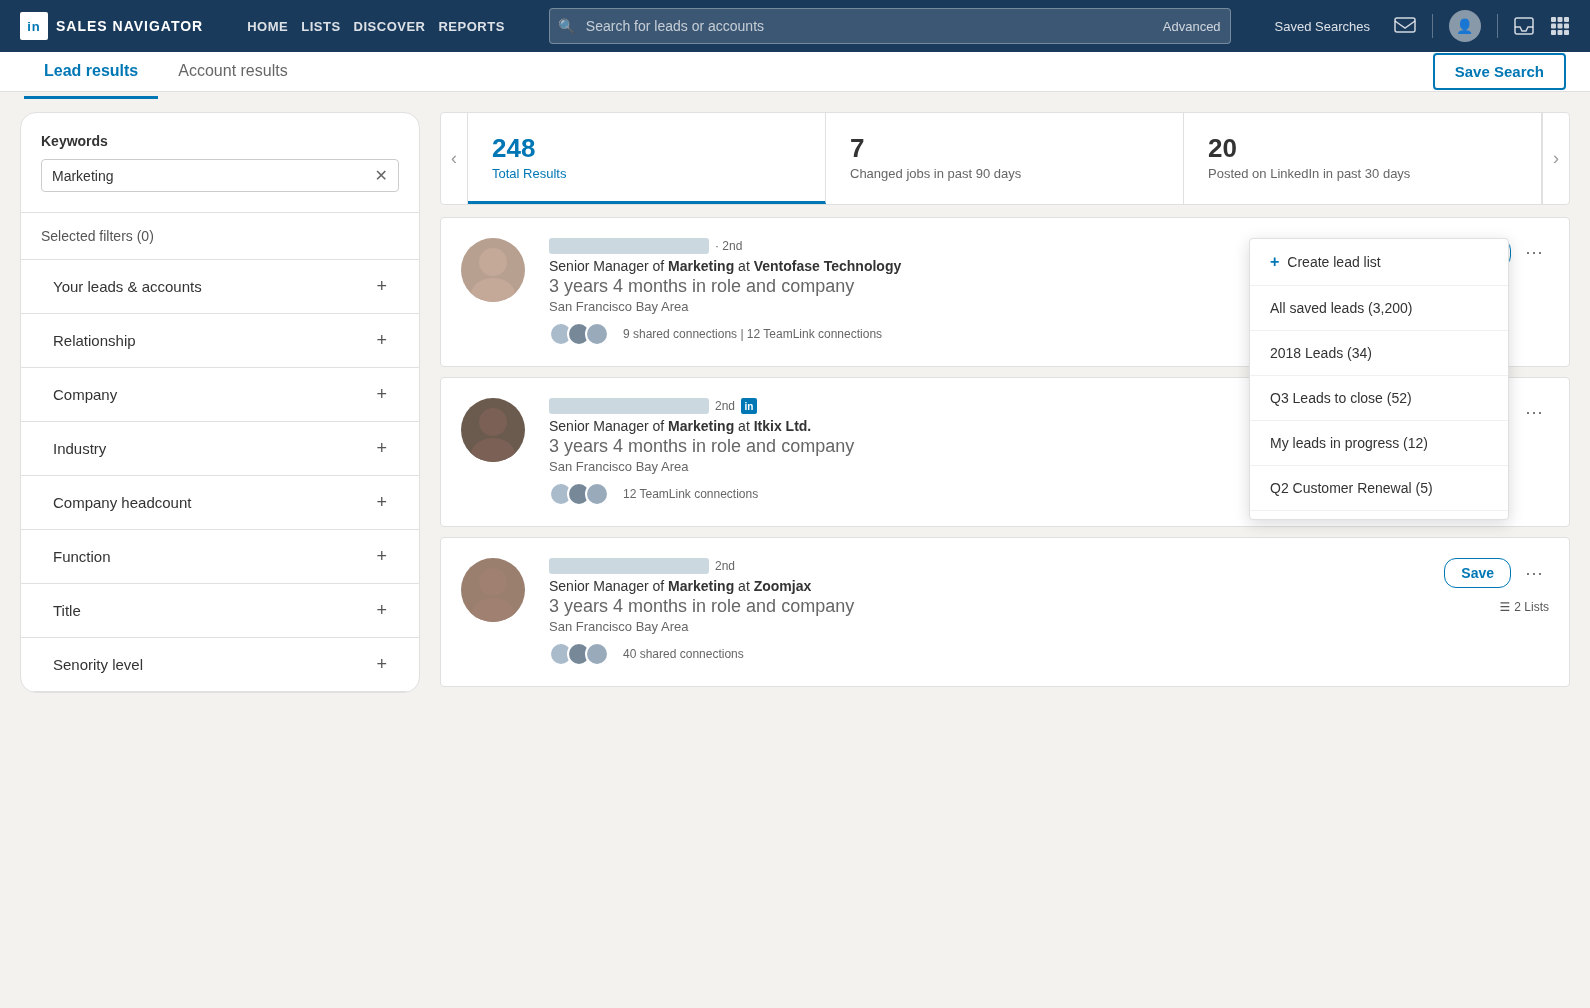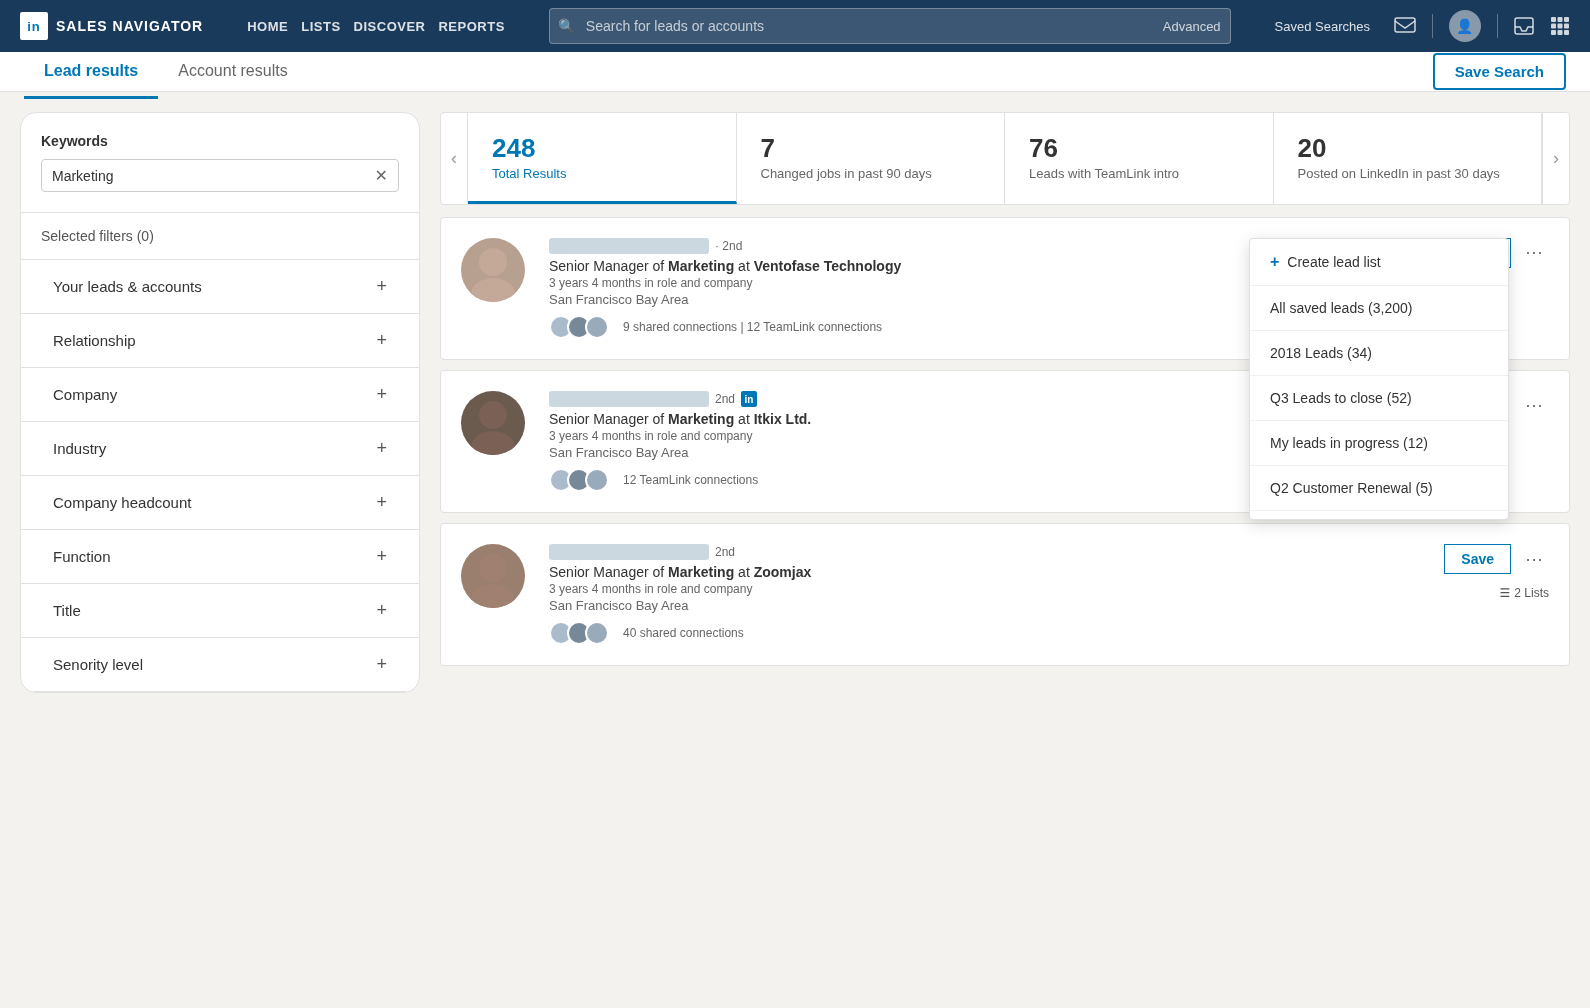--- a/index.html
+++ b/index.html
@@ -353,21 +353,21 @@
       color: white;
       font-weight: 700;
     }
     .result-title {
       font-size: 14px;
       color: #333;
       margin-bottom: 2px;
     }
     .result-title strong { font-weight: 700; }
     .result-meta {
-      font-size: 12px;
+      font-size: 18px;
       color: #666;
       margin-bottom: 2px;
     }
     .result-location {
       font-size: 13px;
       color: #666;
       margin-bottom: 8px;
     }
     .connections-row {
       display: flex;
@@ -396,21 +396,21 @@
     .result-actions {
       display: flex;
       align-items: flex-start;
       gap: 8px;
       flex-shrink: 0;
     }
     .save-btn {
       border: 1px solid #0077b5;
       color: #0077b5;
       background: white;
-      border-radius: 0;
+      border-radius: 12px;
       padding: 6px 16px;
       font-size: 14px;
       font-weight: 600;
       cursor: pointer;
     }
     .more-btn {
       background: none;
       border: none;
       color: #666;
       font-size: 18px;
@@ -604,24 +604,20 @@
       <div class="nav-arrow-left">‹</div>
       <div class="stat-item active">
         <div class="stat-number teal">248</div>
         <div class="stat-label teal">Total Results</div>
       </div>
       <div class="stat-item">
         <div class="stat-number">7</div>
         <div class="stat-label">Changed jobs in past 90 days</div>
       </div>
       <div class="stat-item">
-        <div class="stat-number">76</div>
-        <div class="stat-label">Leads with TeamLink intro</div>
-      </div>
-      <div class="stat-item">
         <div class="stat-number">20</div>
         <div class="stat-label">Posted on LinkedIn in past 30 days</div>
       </div>
       <div class="nav-arrow">›</div>
     </div>
 
     <div class="result-card">
       <div class="result-avatar">
         <svg width="64" height="64" viewBox="0 0 64 64">
             <circle cx="32" cy="24" r="14" fill="#c4a898"></circle>

